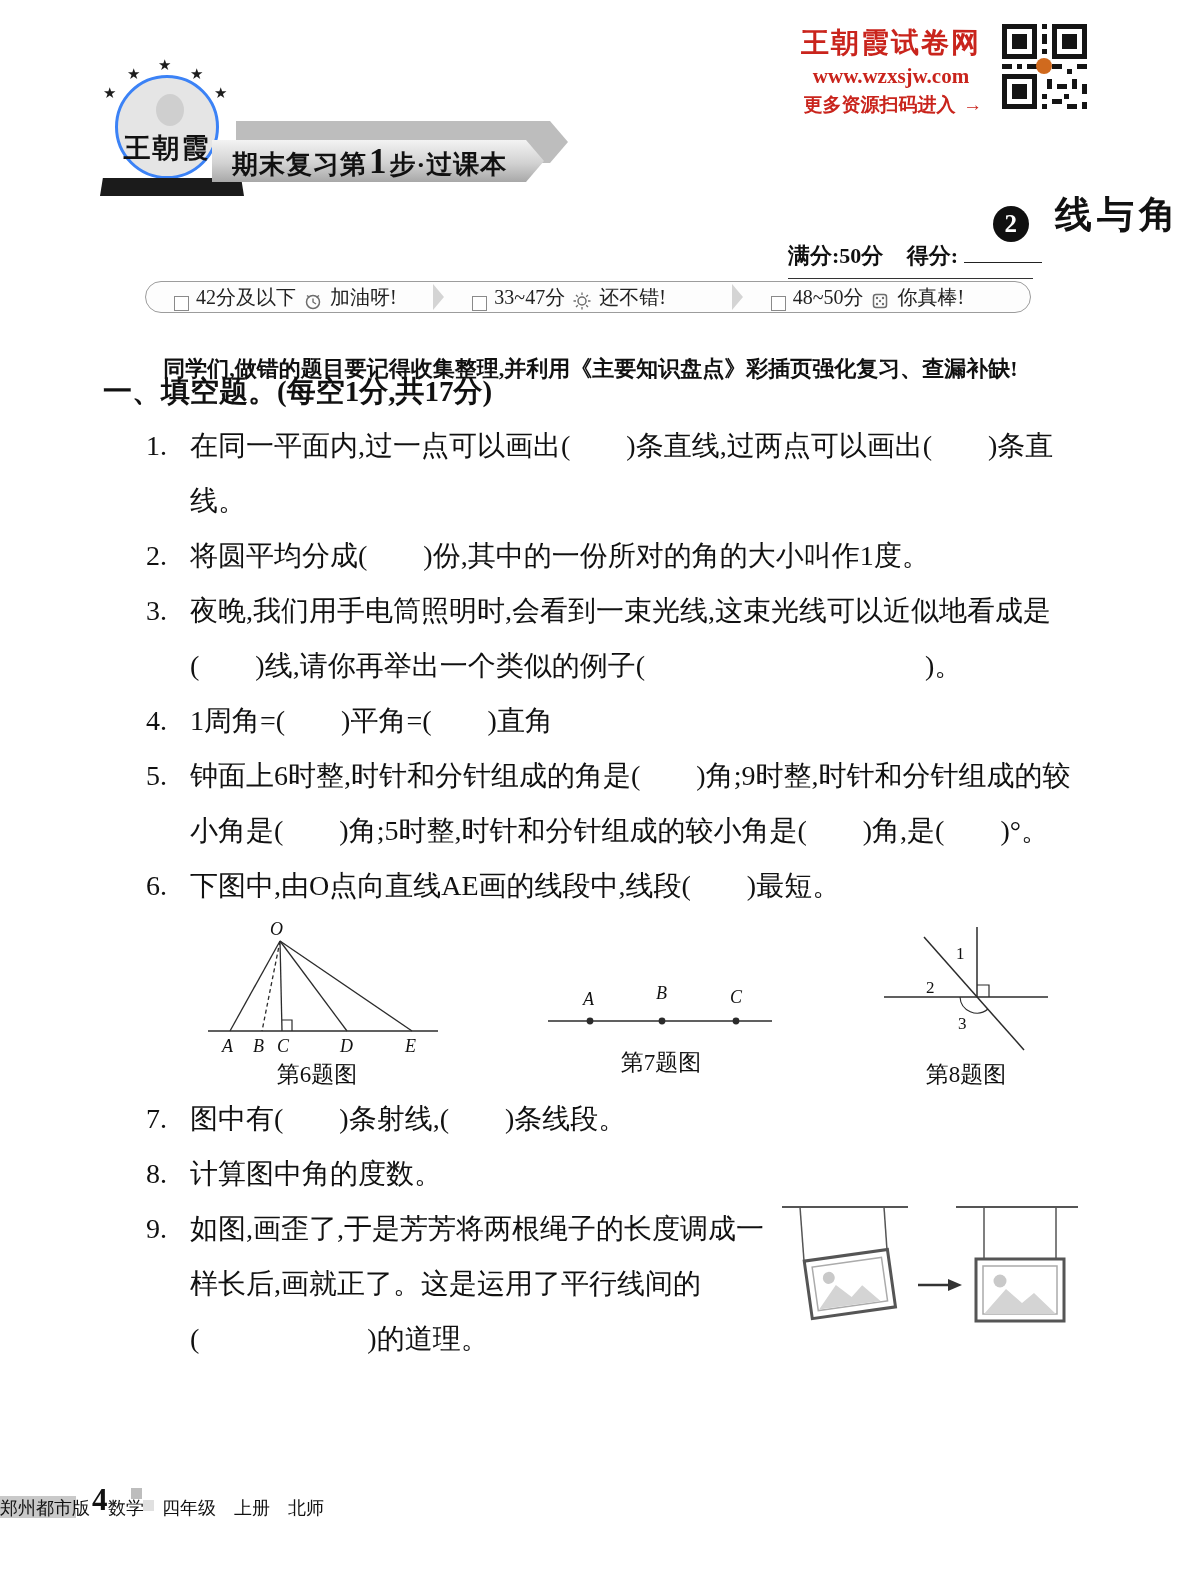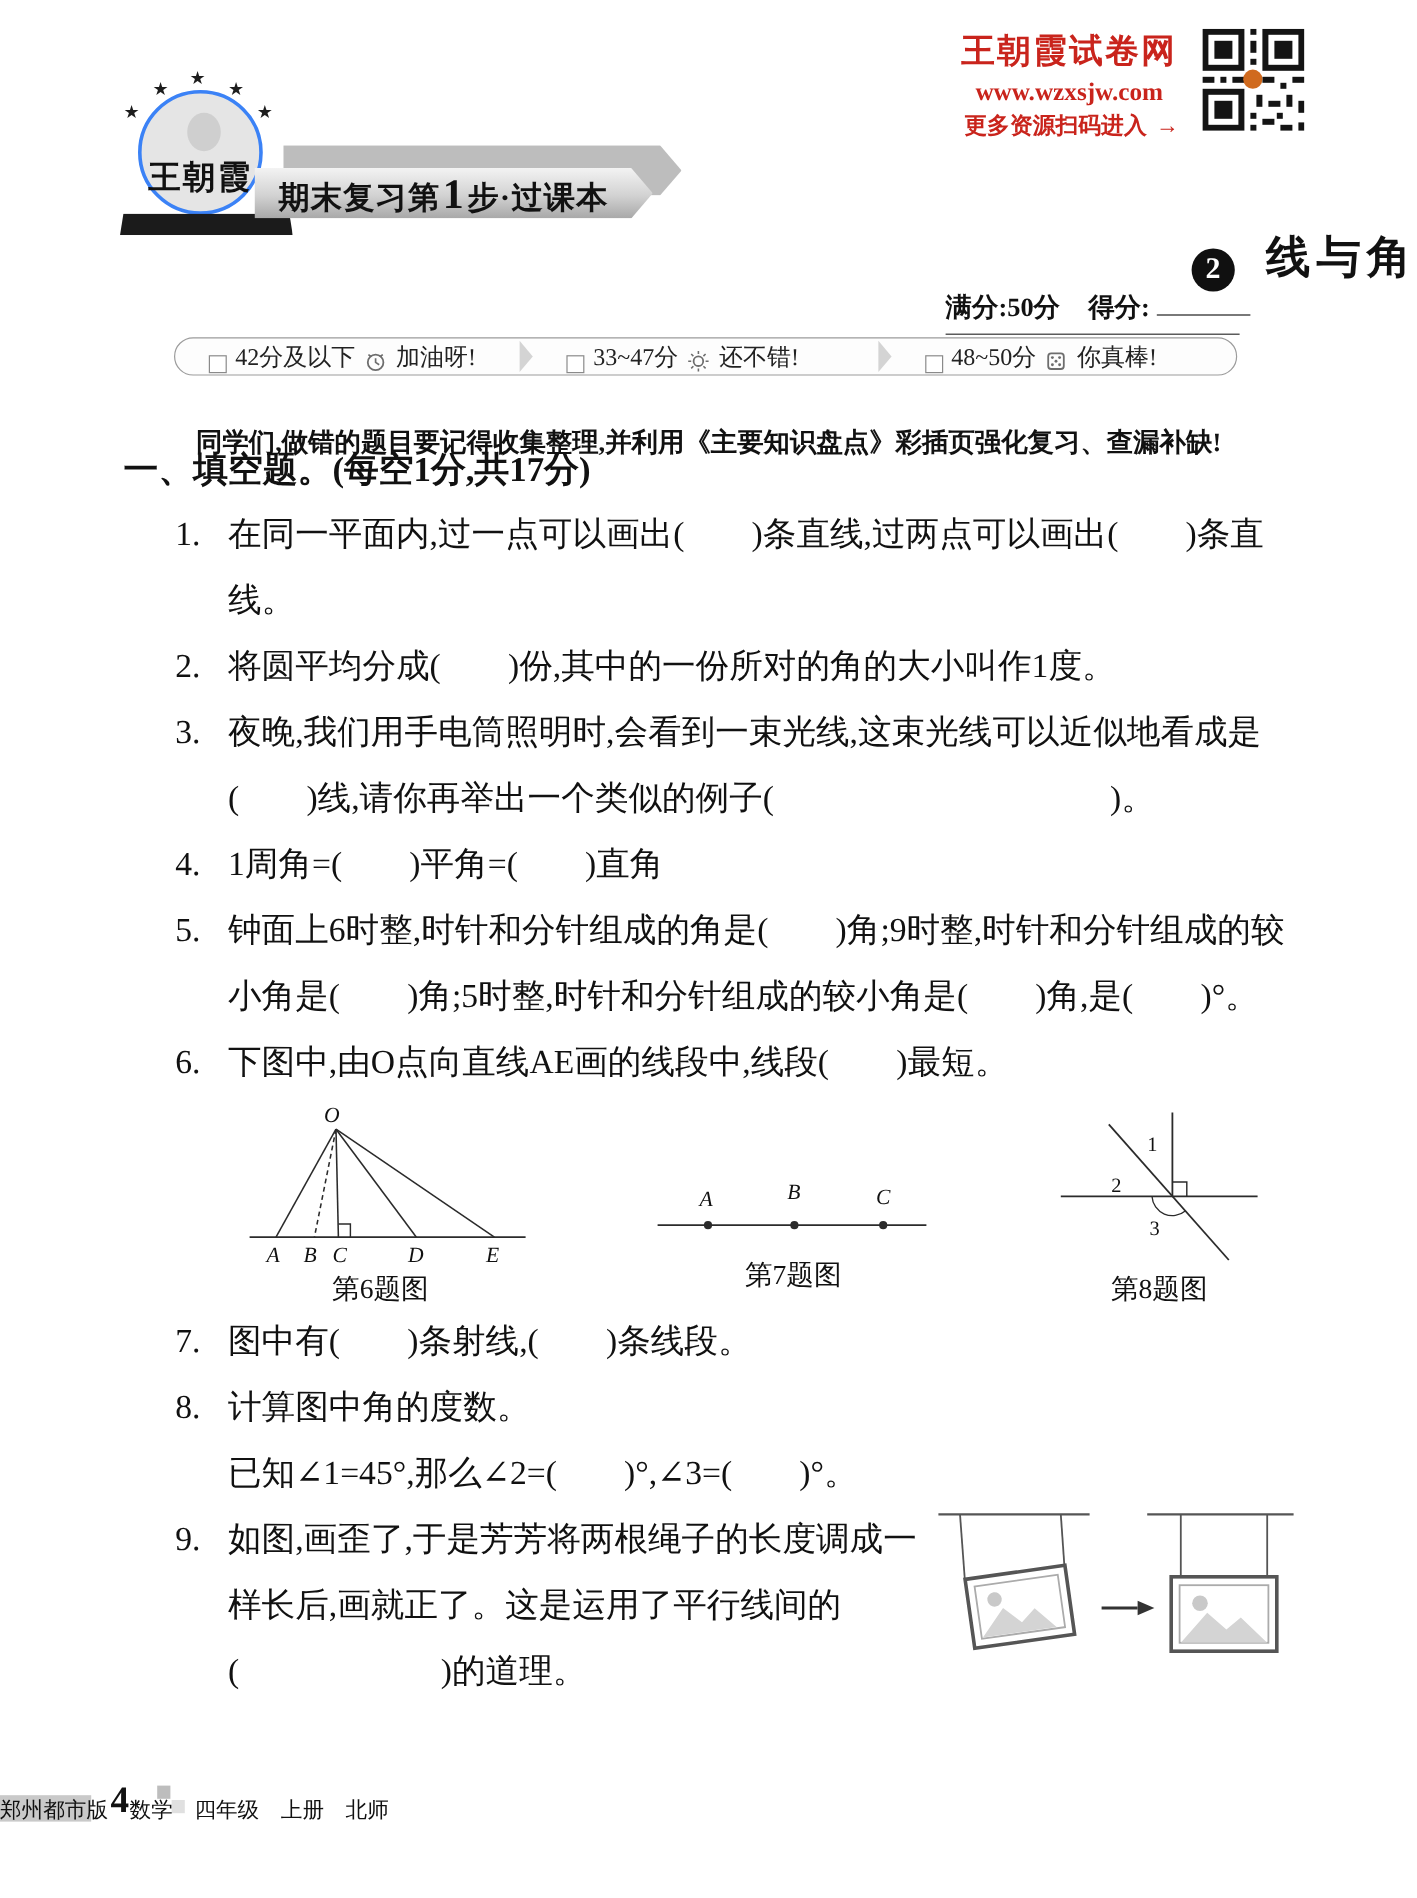--- a/index.html
+++ b/index.html
@@ -297,21 +297,20 @@
 
   <div class="q">
     <span class="qnum">7.</span>
     <div class="qtext">图中有(　　)条射线,(　　)条线段。</div>
   </div>
 
   <div class="q">
     <span class="qnum">8.</span>
     <div class="qtext">
       <div>计算图中角的度数。</div>
-      <div>已知∠1=45°,那么∠2=(　　)°,∠3=(　　)°。</div>
     </div>
   </div>
 
   <div class="q q9">
     <span class="qnum">9.</span>
     <div class="qtext">如图,画歪了,于是芳芳将两根绳子的长度调成一样长后,画就正了。这是运用了平行线间的(　　　　　　)的道理。</div>
 
     <svg class="q9-art" width="300" height="150" viewBox="0 0 300 150">
 
       <line x1="2" y1="10" x2="128" y2="10" stroke="#555" stroke-width="2"></line>

